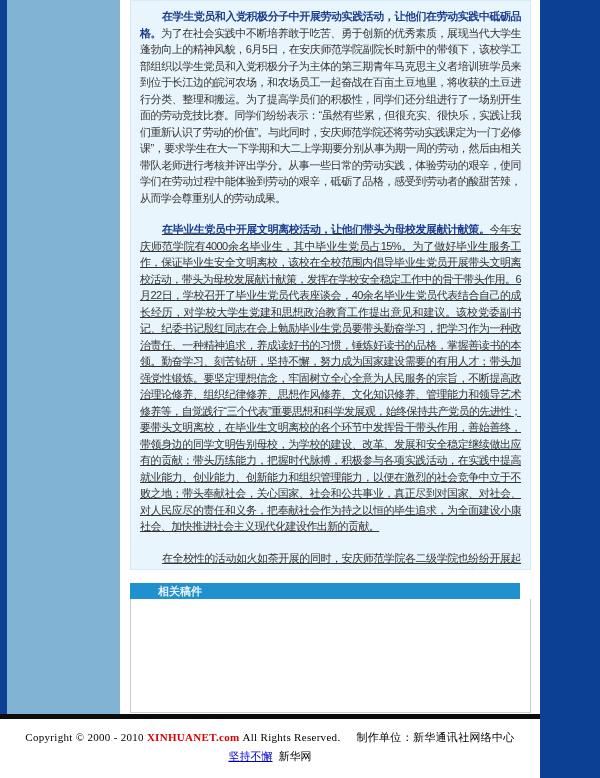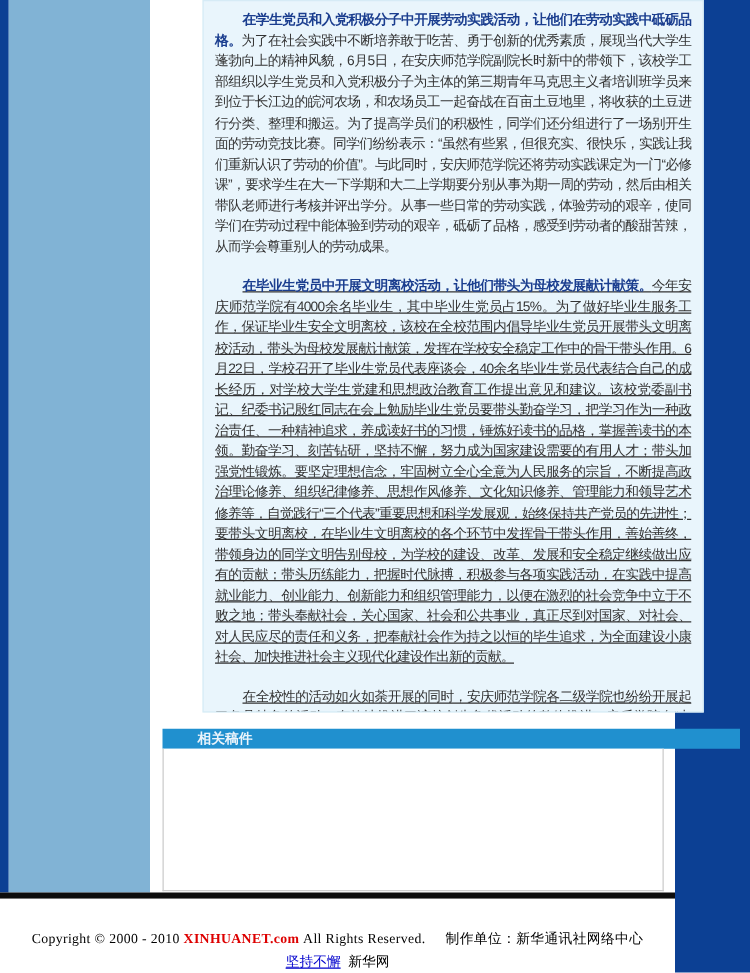--- a/index.html
+++ b/index.html
@@ -28,40 +28,39 @@
   }
 
   
   .content {
     position: absolute; left: 130px; top: 0; width: 401px; height: 570px;
     box-sizing: border-box;
     background: #E9F5FC;
     border: 1px solid #D6EBF6;
     padding: 7px 9px 0 9px;
     overflow: hidden;
-    margin-left: 32px;
   }
   .content p {
     margin: 0;
     text-indent: 2em;
     font-size: 11px;
     line-height: 16.5px;
     letter-spacing: -0.6px;
     color: #333333;
     text-align: justify;
   }
   .content p + p { margin-top: 15px; text-decoration: underline; }
   .lead {
     font-weight: bold;
     color: #1B3E8F;
   }
 
   
   .related-bar {
-    position: absolute; left: 130px; top: 583px; width: 462px; height: 16px;
+    position: absolute; left: 130px; top: 583px; width: 390px; height: 16px;
     box-sizing: border-box;
     background: #2090CF;
     color: #EAF4FB;
     font-size: 11px; font-weight: bold;
     line-height: 16px;
     padding-left: 28px;
   }
   .related-box {
     position: absolute; left: 130px; top: 599px; width: 401px; height: 114px;
     box-sizing: border-box;
@@ -77,21 +76,21 @@
   }
 
   
   .footer {
     position: absolute; left: 0; top: 719px; width: 540px; height: 59px;
     background: #ffffff;
     text-align: center;
     font-family: "Liberation Serif", "DejaVu Serif", serif;
   }
   .footer .line1 {
-    margin-top: 24px;
+    margin-top: 11px;
     font-size: 11px;
     color: #000000;
     letter-spacing: 0.3px;
   }
   .footer .line1 .brand { color: #DD0000; font-weight: bold; margin: 0 3px; }
   .footer .line1 .rights { margin-right: 16px; }
   .footer .line1 .producer { font-family: "Liberation Sans", sans-serif; font-size: 11px; }
   .footer .line2 {
     margin-top: 4px;
     font-size: 11px;

